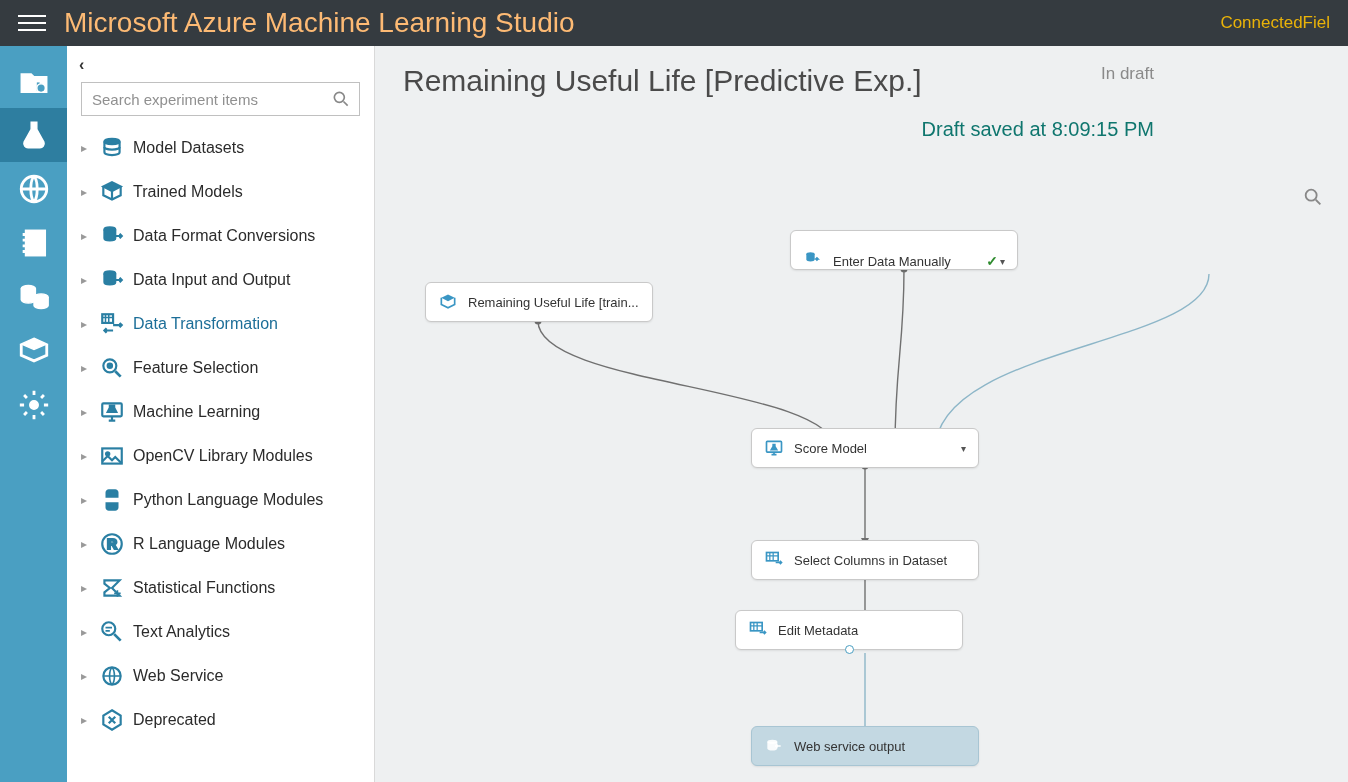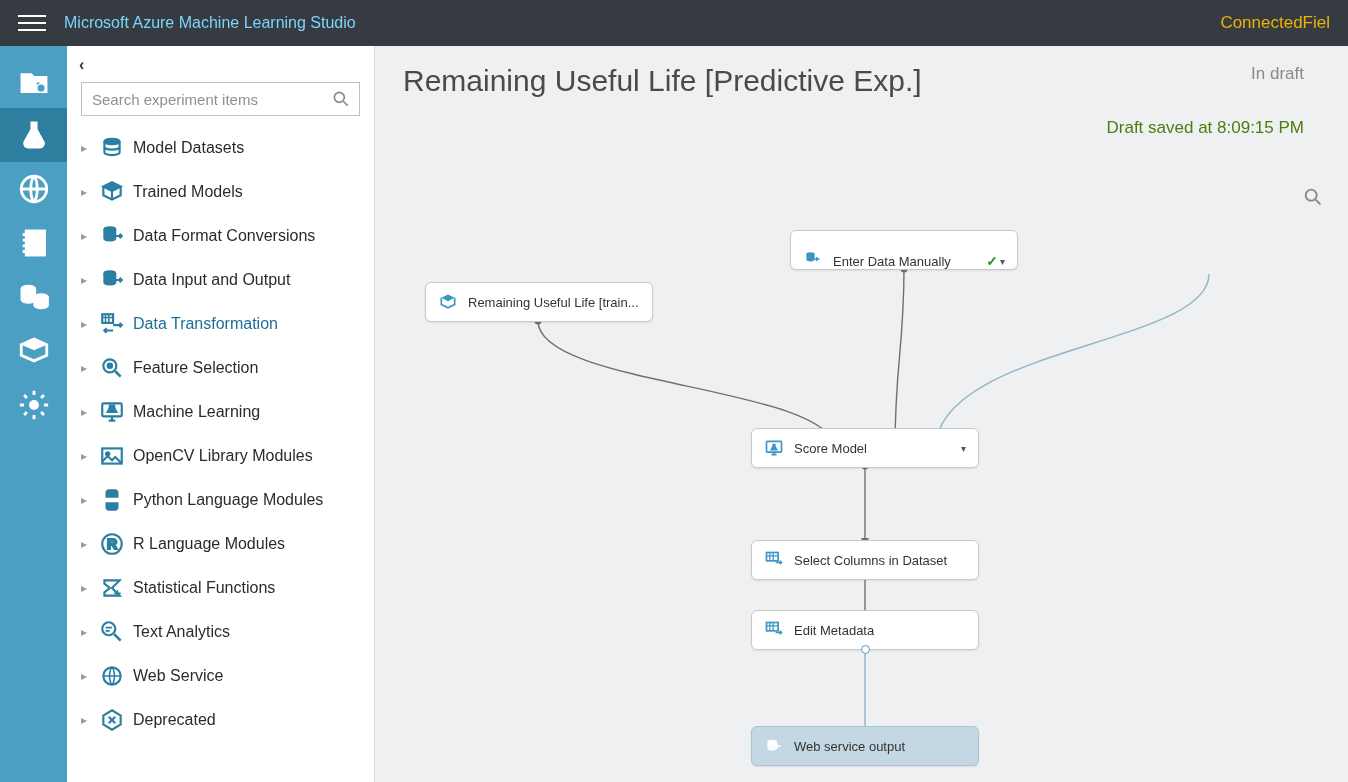--- a/index.html
+++ b/index.html
@@ -1,21 +1,21 @@
 <!DOCTYPE html>
 <html><head>
 <meta charset="utf-8">
 <style>
 * { margin:0; padding:0; box-sizing:border-box; }
 body { font-family:"Segoe UI", Arial, sans-serif; background:#eef0f1; overflow:hidden; width:1348px; height:782px; position:relative; }
 .topbar { height:46px; background:#353b40; color:#fff; display:flex; align-items:center; padding:0 18px; justify-content:space-between; }
 .topbar-left { display:flex; align-items:center; gap:18px; }
 .hamburger { width:28px; height:28px; display:flex; flex-direction:column; justify-content:center; gap:5px; cursor:pointer; }
 .hamburger span { display:block; height:2px; background:#fff; width:100%; }
-.product-title { font-size:16px; font-weight:300; color:#7dd3fc; }
+.product-title { font-size:28px; font-weight:300; color:#fdba74; }
 .topbar-right { font-size:17px; color:#eab308; }
 .shell { display:flex; height:736px; }
 .leftnav { width:67px; background:#4a9fc2; display:flex; flex-direction:column; align-items:center; padding-top:8px; }
 .leftnav .nav-item { width:67px; height:54px; display:flex; align-items:center; justify-content:center; cursor:pointer; }
 .leftnav .nav-item.selected { background:#2e7ea0; }
 .leftnav svg { width:34px; height:34px; fill:#fff; stroke:#fff; }
 .palette { width:308px; background:#fff; border-right:1px solid #d9d9d9; display:flex; flex-direction:column; padding:8px 0; }
 .collapse-row { height:22px; display:flex; align-items:center; padding-left:12px; }
 .collapse-arrow { font-weight:bold; font-size:16px; color:#333; cursor:pointer; }
 .search-wrap { padding:6px 14px 10px 14px; }
@@ -24,25 +24,25 @@
 .search-box input::placeholder { color:#909090; }
 .search-box .mag { position:absolute; right:8px; top:6px; width:20px; height:20px; }
 .cat-list { overflow-y:auto; }
 .cat-item { display:flex; align-items:center; height:44px; padding-left:14px; gap:6px; cursor:pointer; }
 .cat-item .chev { width:10px; font-size:12px; color:#999; }
 .cat-item .cat-icon { width:30px; height:30px; display:flex; align-items:center; justify-content:center; }
 .cat-item .cat-icon svg { width:26px; height:26px; fill:none; stroke:#2a7fa3; stroke-width:2; }
 .cat-item .cat-label { font-size:16px; color:#2b2b2b; }
 .cat-item.active .cat-label { color:#1c6e98; font-weight:500; }
 .canvas-area { flex:1; position:relative; background:#eef0f1; }
-.canvas-header { padding:18px 44px 0 28px; display:flex; justify-content:space-between; align-items:flex-start; }
+.canvas-header { padding:18px 44px 0 28px; display:flex; justify-content:flex-start; align-items:flex-start; }
 .exp-title { font-size:30px; font-weight:300; color:#4a4a4a; }
 .status-col { text-align:right; }
 .status-draft { font-size:17px; color:#8a8a8a; font-weight:400; }
-.status-saved { font-size:17px; color:#4d7c0f; margin-top:34px; }
+.status-saved { font-size:20px; color:#0f766e; margin-top:34px; }
 .canvas-search { position:absolute; right:24px; top:140px; }
 .canvas-search svg { width:22px; height:22px; stroke:#888; fill:none; }
 .node { position:absolute; background:#fff; border:1px solid #c9c9c9; border-radius:6px; height:40px; display:flex; align-items:center; padding:0 12px; box-shadow:0 1px 2px rgba(0,0,0,0.08); font-size:13px; color:#333; }
 .node .node-icon { width:20px; height:20px; margin-right:10px; display:flex; align-items:center; justify-content:center; }
 .node .node-icon svg { width:20px; height:20px; }
 .node .node-label { flex:1; white-space:nowrap; overflow:hidden; text-overflow:ellipsis; font-size:13px; color:#333; }
 .node .node-status { display:flex; align-items:center; gap:2px; margin-left:8px; }
 .node .check { color:#2e8b2e; font-size:14px; font-weight:bold; }
 .node .chevdown { font-size:10px; color:#555; }
 .node.ws { background:#c3d8e2; border-color:#a8c5d3; }
@@ -359,21 +359,21 @@
       <span class="node-icon">
           <svg viewBox="0 0 24 24">
             <rect x="3" y="3" width="14" height="10" fill="none" stroke="#3a96c4" stroke-width="2"></rect>
             <path d="M7 3v10M11 3v10M3 7h14" stroke="#3a96c4" stroke-width="1.5"></path>
             <path d="M14 15h7m-2-2 2 2-2 2" stroke="#3a96c4" stroke-width="2" fill="none"></path>
           </svg>
         </span>
       <span class="node-label">Select Columns in Dataset</span>
     </div>
 
-    <div class="node" style="left:376px; top:564px; width:228px;">
+    <div class="node" style="left:360px; top:564px; width:228px;">
       <span class="node-icon">
           <svg viewBox="0 0 24 24">
             <rect x="3" y="3" width="14" height="10" fill="none" stroke="#3a96c4" stroke-width="2"></rect>
             <path d="M7 3v10M11 3v10M3 7h14" stroke="#3a96c4" stroke-width="1.5"></path>
             <path d="M14 15h7m-2-2 2 2-2 2" stroke="#3a96c4" stroke-width="2" fill="none"></path>
           </svg>
         </span>
       <span class="node-label">Edit Metadata</span>
       <span class="port open" style="left:109px; bottom:-5px;"></span>
     </div>

